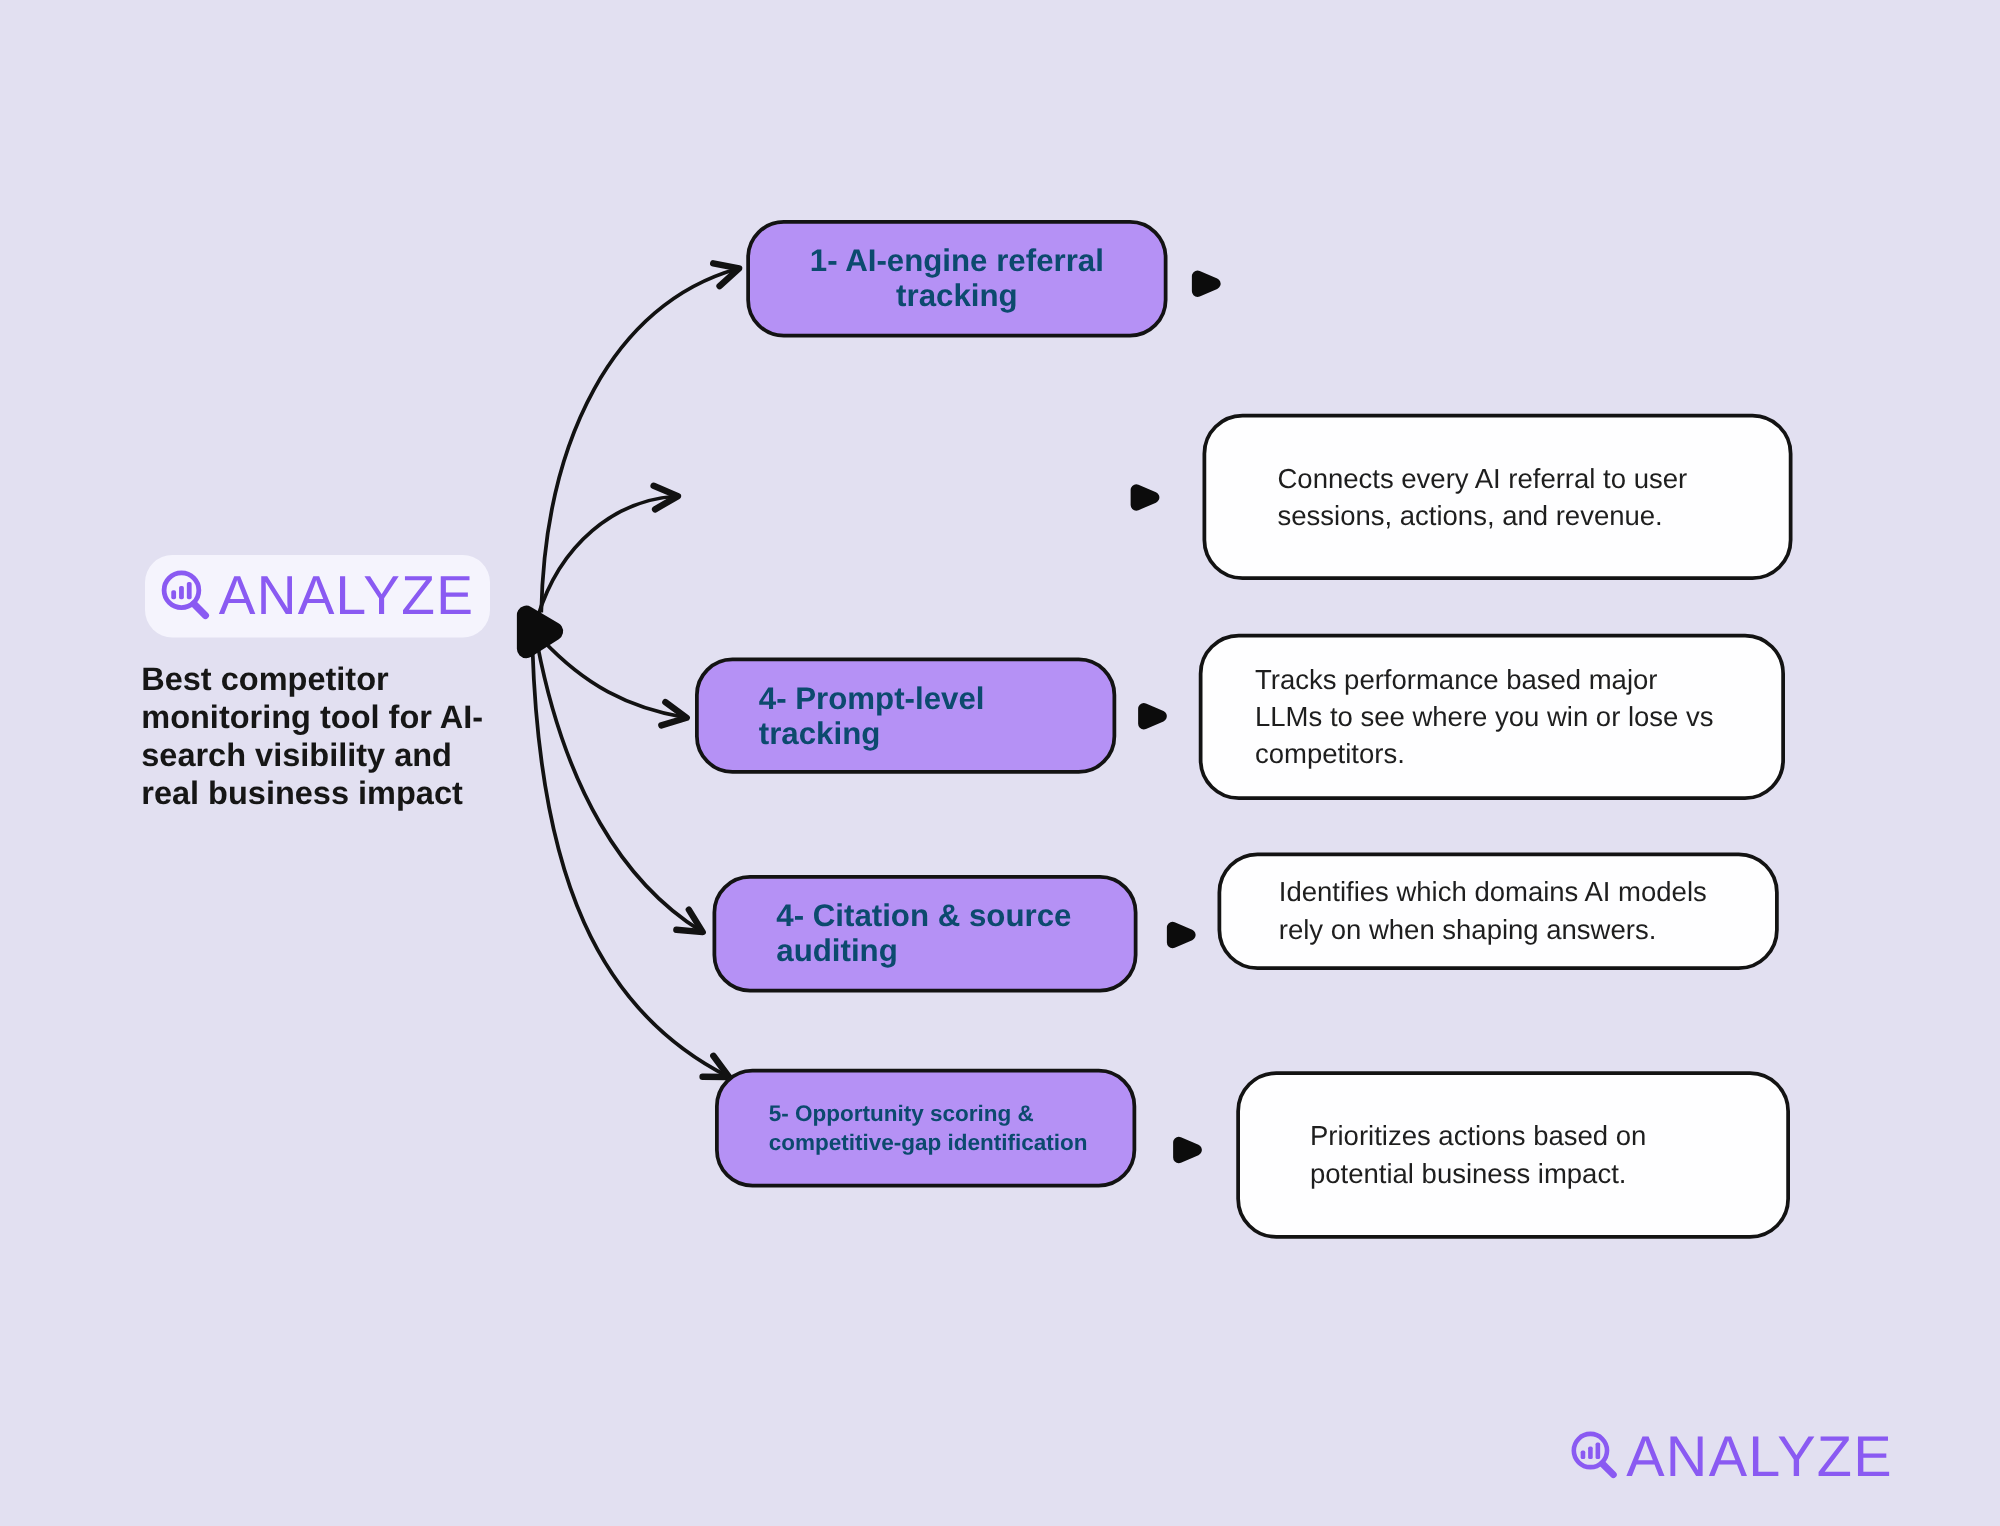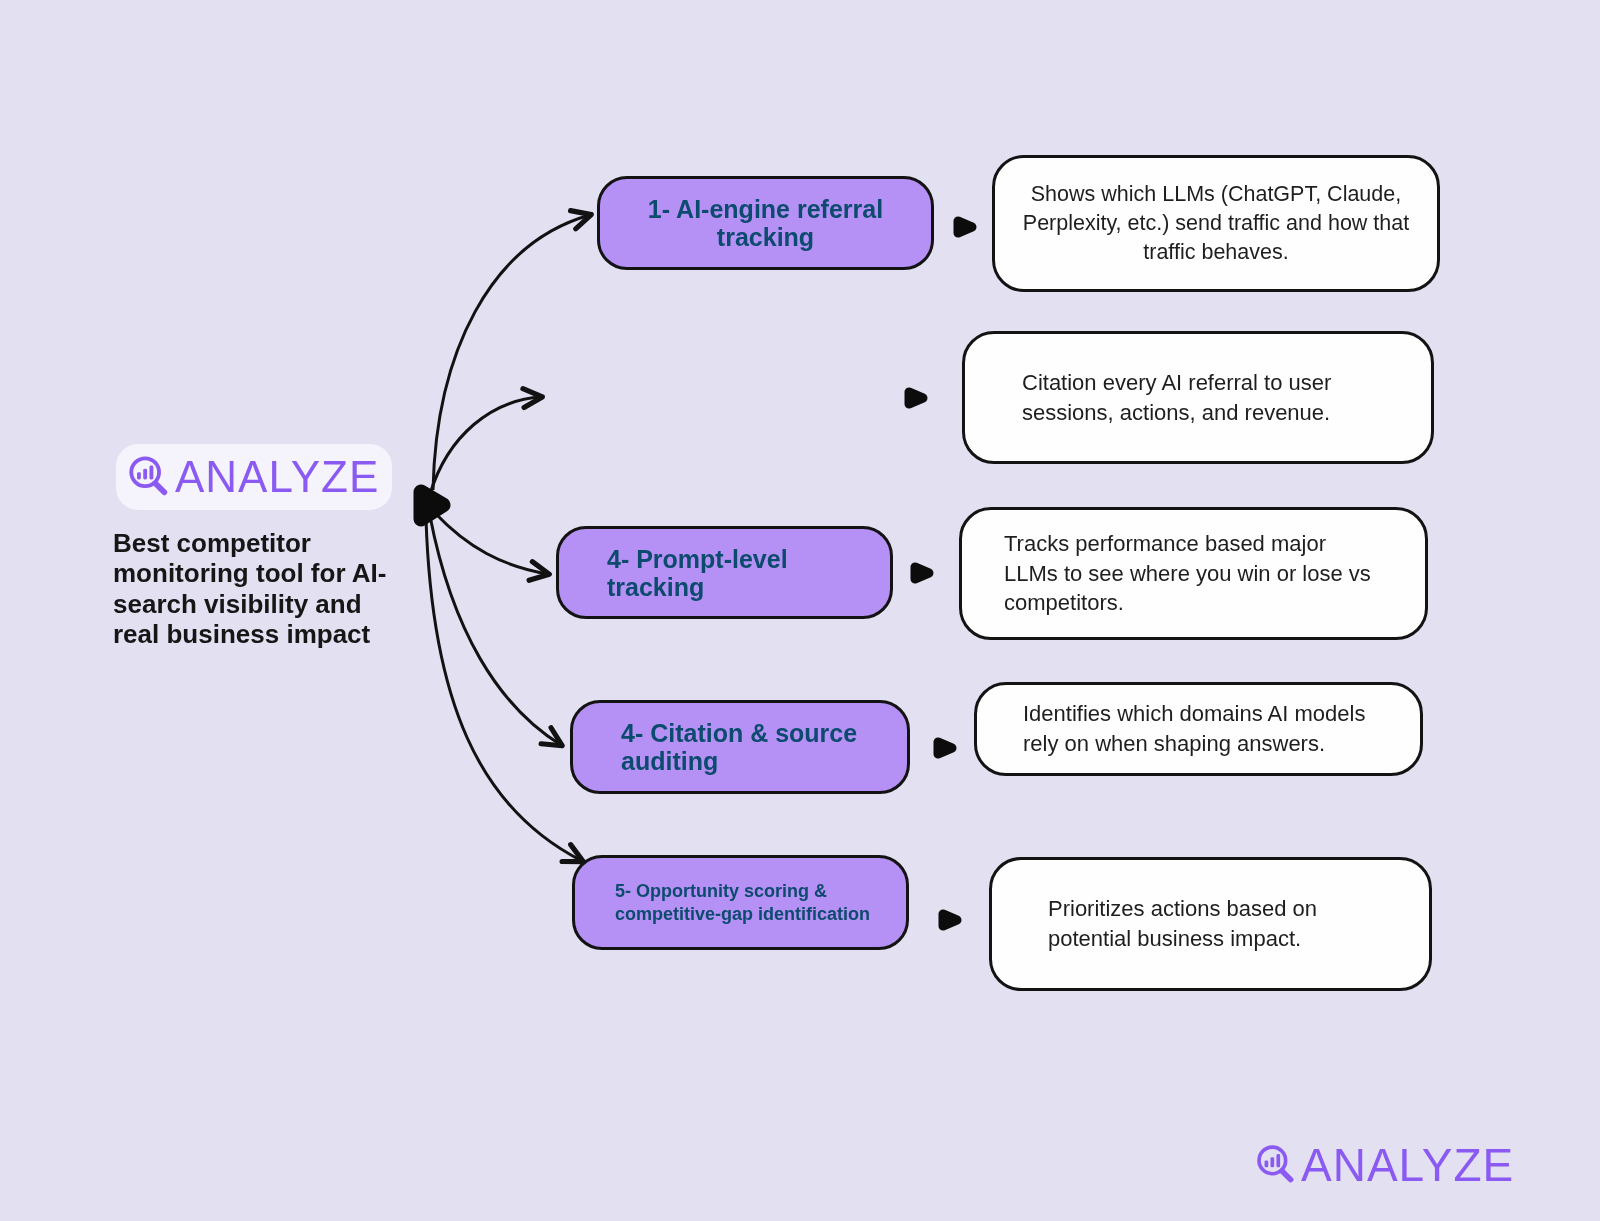--- a/index.html
+++ b/index.html
@@ -134,22 +134,21 @@
     </div>
   </div>
 
   <div class="headline">Best competitor monitoring tool for AI-search visibility and real business impact</div>
 
   <div class="node node-1">1- AI-engine referral tracking</div>
   <div class="node node-3">4- Prompt-level tracking</div>
   <div class="node node-4">4- Citation &amp; source auditing</div>
   <div class="node node-5">5- Opportunity scoring &amp; competitive-gap identification</div>
 
-  <div class="desc desc-1">Shows which LLMs (ChatGPT, Claude, Perplexity, etc.) send traffic and how that traffic behaves.</div>
-  <div class="desc desc-2">Citation every AI referral to user sessions, actions, and revenue.</div>
+  <div class="desc desc-2">Connects every AI referral to user sessions, actions, and revenue.</div>
   <div class="desc desc-3">Tracks performance based major LLMs to see where you win or lose vs competitors.</div>
   <div class="desc desc-4">Identifies which domains AI models rely on when shaping answers.</div>
   <div class="desc desc-5">Prioritizes actions based on potential business impact.</div>
 
   <div class="footer-logo">
     <svg width="44" height="44" viewBox="0 0 48 48">
       <circle cx="20" cy="19" r="14.5" fill="none" stroke="#8A5AF2" stroke-width="4"></circle>
       <rect x="11.5" y="19" width="4" height="7.5" rx="1.5" fill="#8A5AF2"></rect>
       <rect x="18" y="15.5" width="4" height="11" rx="1.5" fill="#8A5AF2"></rect>
       <rect x="24.5" y="12" width="4" height="14.5" rx="1.5" fill="#8A5AF2"></rect>

